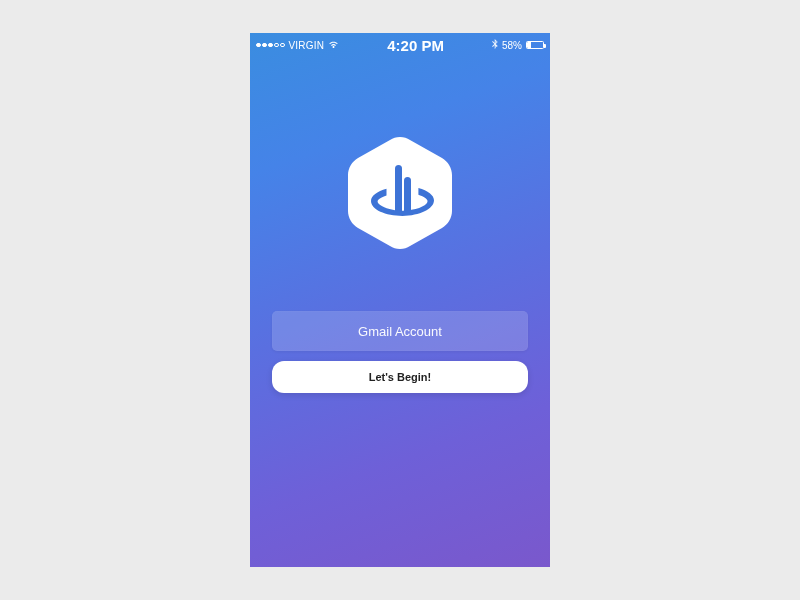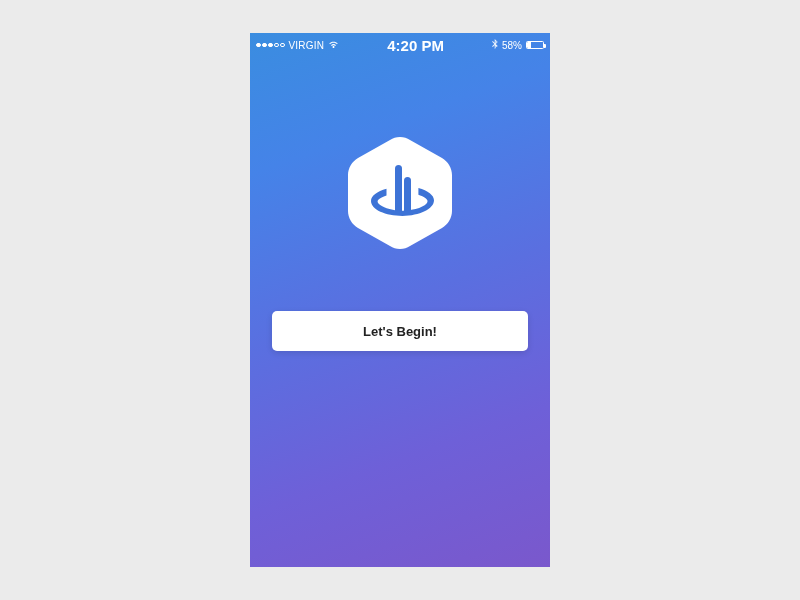--- a/index.html
+++ b/index.html
@@ -80,26 +80,26 @@
     color: #fff;
     text-align: center;
     font-size: 13px;
     font-weight: 400;
     outline: none;
     box-shadow: inset 0 0 0 0.5px rgba(255,255,255,0.05), 0 1px 3px rgba(0,0,0,0.06);
   }
   .field::placeholder { color: rgba(255,255,255,0.95); }
   .btn {
     width: 100%;
-    height: 40px;
+    height: 32px;
     border: none;
-    border-radius: 5px;
+    border-radius: 12px;
     background: #fff;
     color: #222;
-    font-size: 13px;
+    font-size: 11px;
     font-weight: 600;
     cursor: pointer;
     box-shadow: 0 2px 6px rgba(0,0,0,0.12);
   }
 </style>
 </head>
 <body>
 
 <div class="phone">
 
@@ -141,17 +141,18 @@
         <path fill="#ffffff" d="M52 2 c4 0 7 1 10 3 l32 18 c6 3.5 10 10 10 17 v36 c0 7 -4 13.5 -10 17 l-32 18 c-3 2 -6 3 -10 3 s-7 -1 -10 -3 l-32 -18 c-6 -3.5 -10 -10 -10 -17 v-36 c0 -7 4 -13.5 10 -17 l32 -18 c3 -2 6 -3 10 -3 z"></path>
         <g fill="#3d73d6">
           <rect x="47" y="30" width="7" height="50" rx="3.5"></rect>
           <rect x="56" y="42" width="7" height="38" rx="3.5"></rect>
           <path d="M23 66 c0 -5 6 -9.5 15.5 -12.2 l0 6.8 c-5.6 1.9 -8.9 4.2 -8.9 5.9 0 3.9 11.2 9.2 24.9 9.2 12.8 0 23.4 -4.6 24.8 -8.4 0.2 -0.6 0.3 -1.1 0.1 -1.7 -0.6 -2 -4 -4.1 -9 -5.8 l0 -6.8 c9.6 2.7 15.6 7.2 15.6 12.3 0 8.6 -14.6 15.6 -31.5 15.6 S23 74.6 23 66 z"></path>
         </g>
       </svg>
     </div>
 
     <div class="form">
+      <input class="field" type="text" placeholder="Gmail Account" style="">
       <button class="btn">Let's Begin!</button>
     </div>
   </div>
 
 </div>
 
 </body></html>

